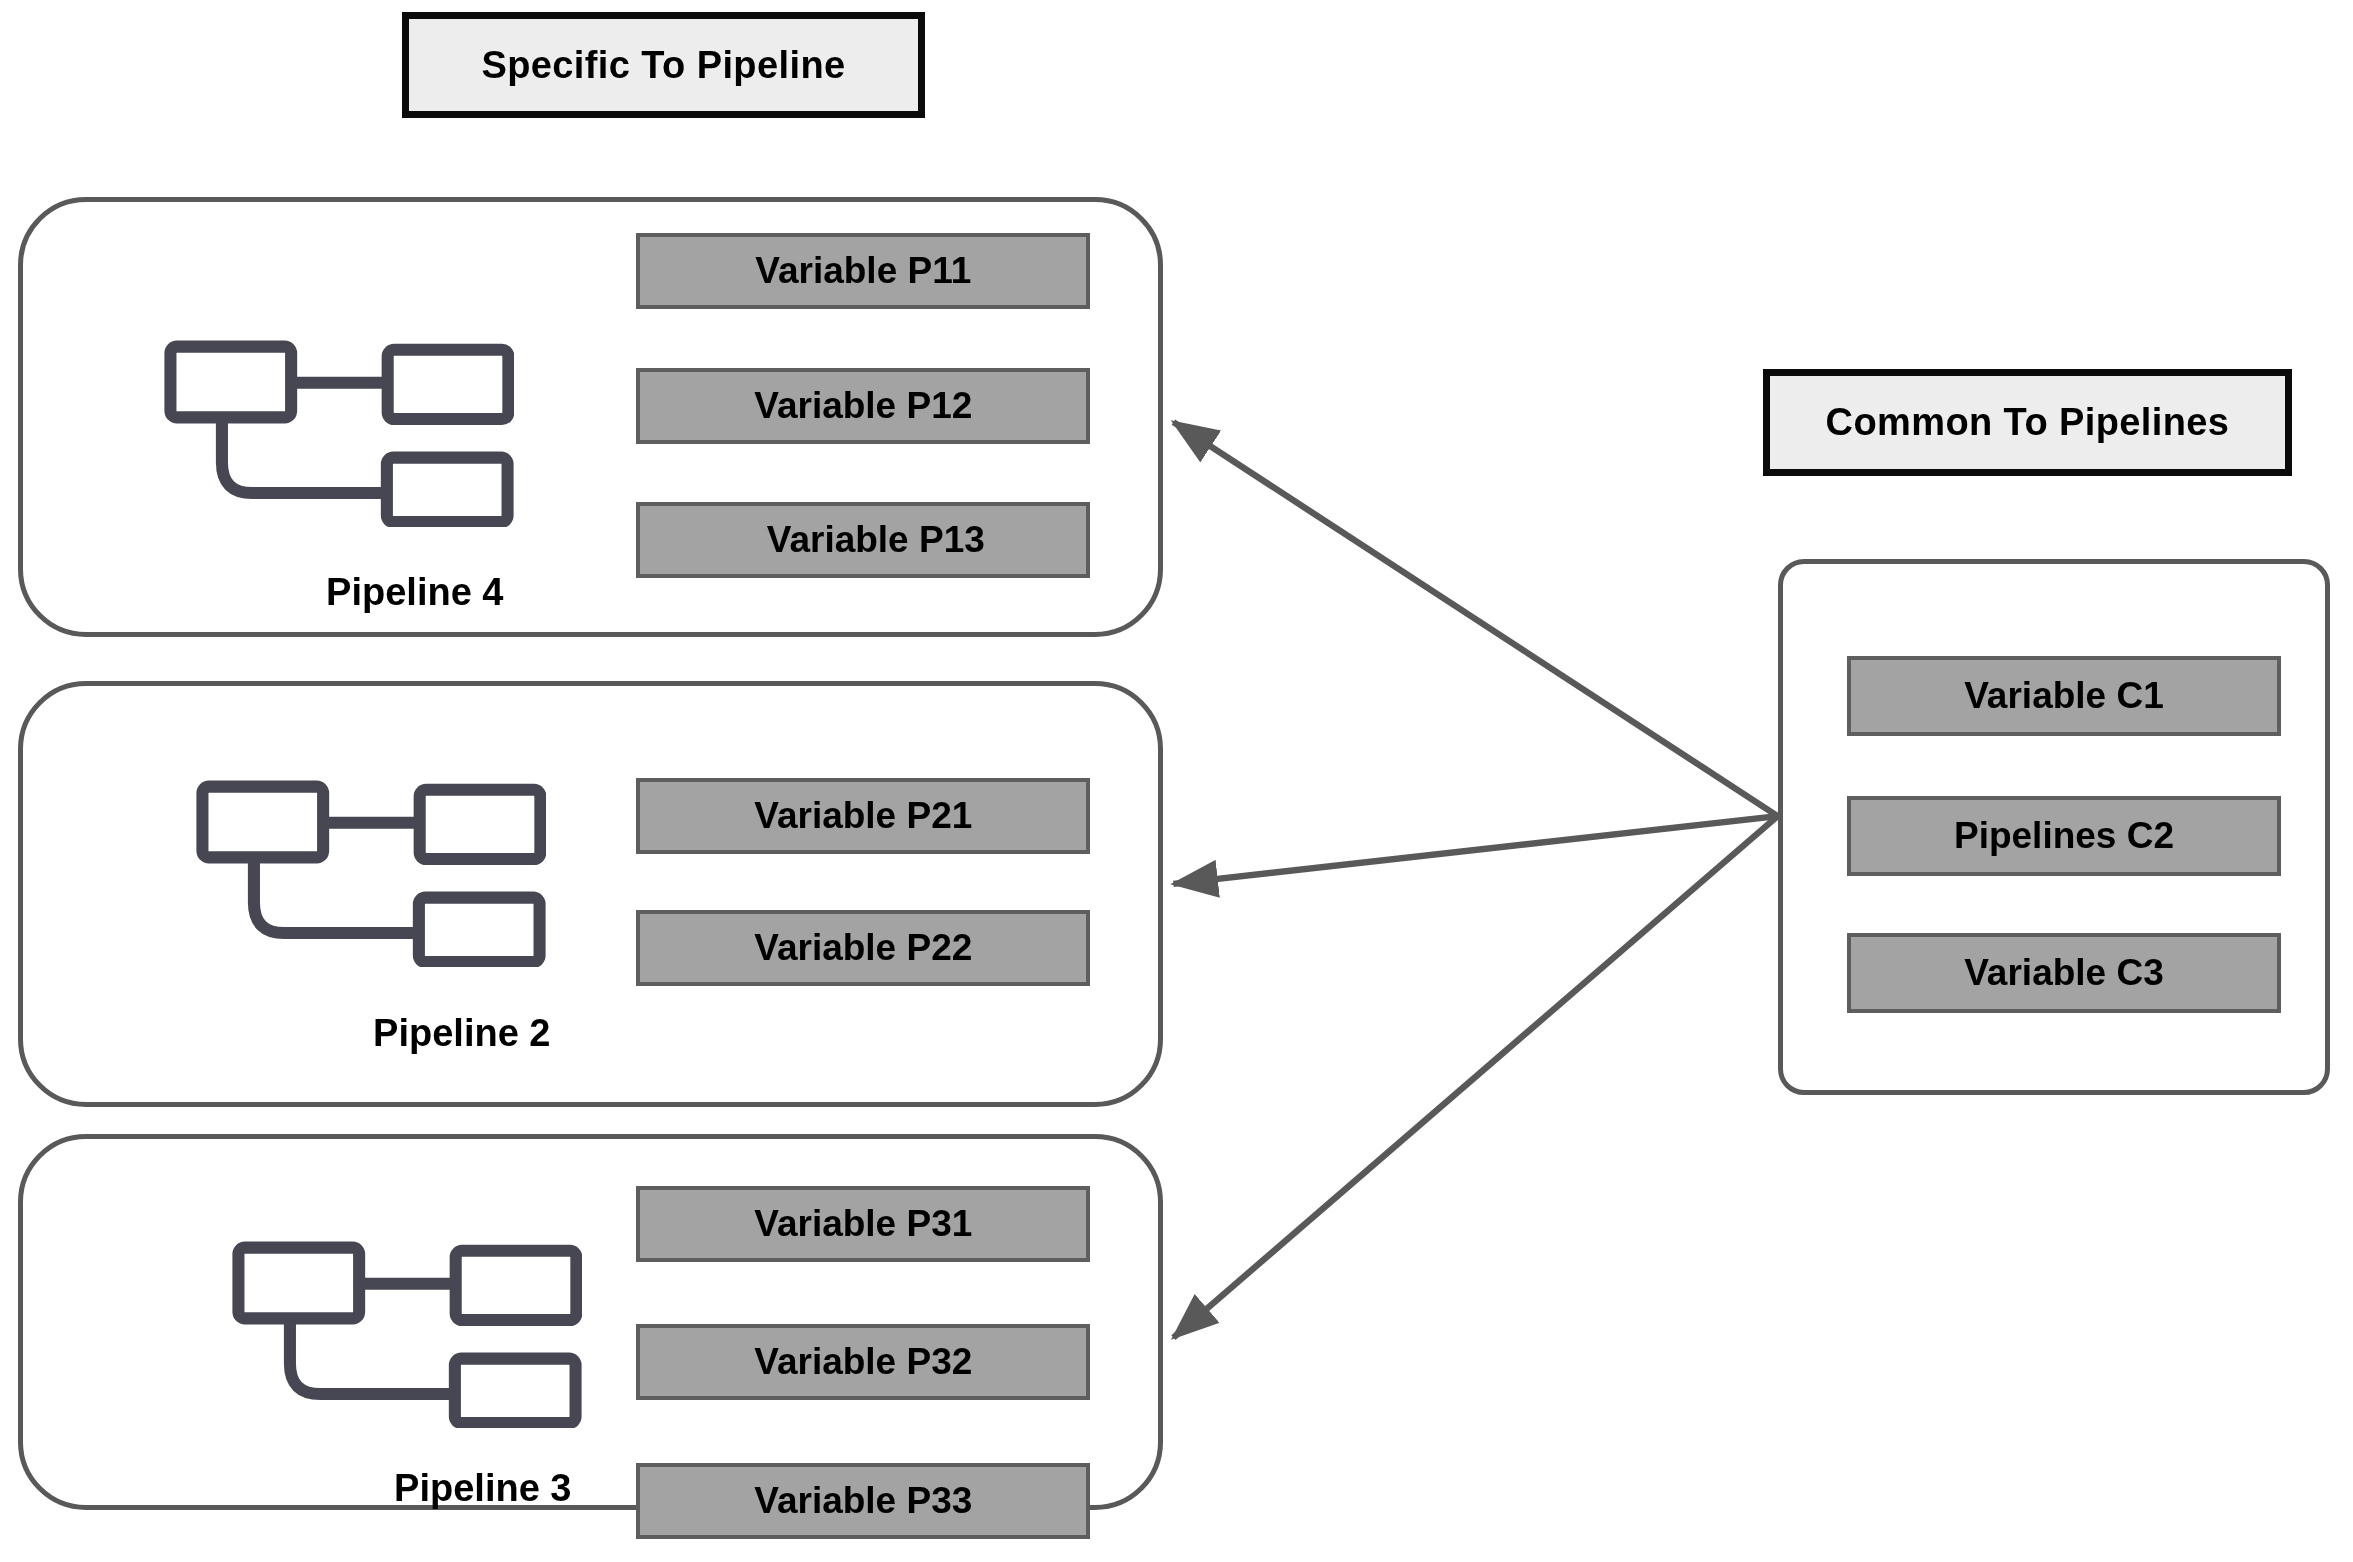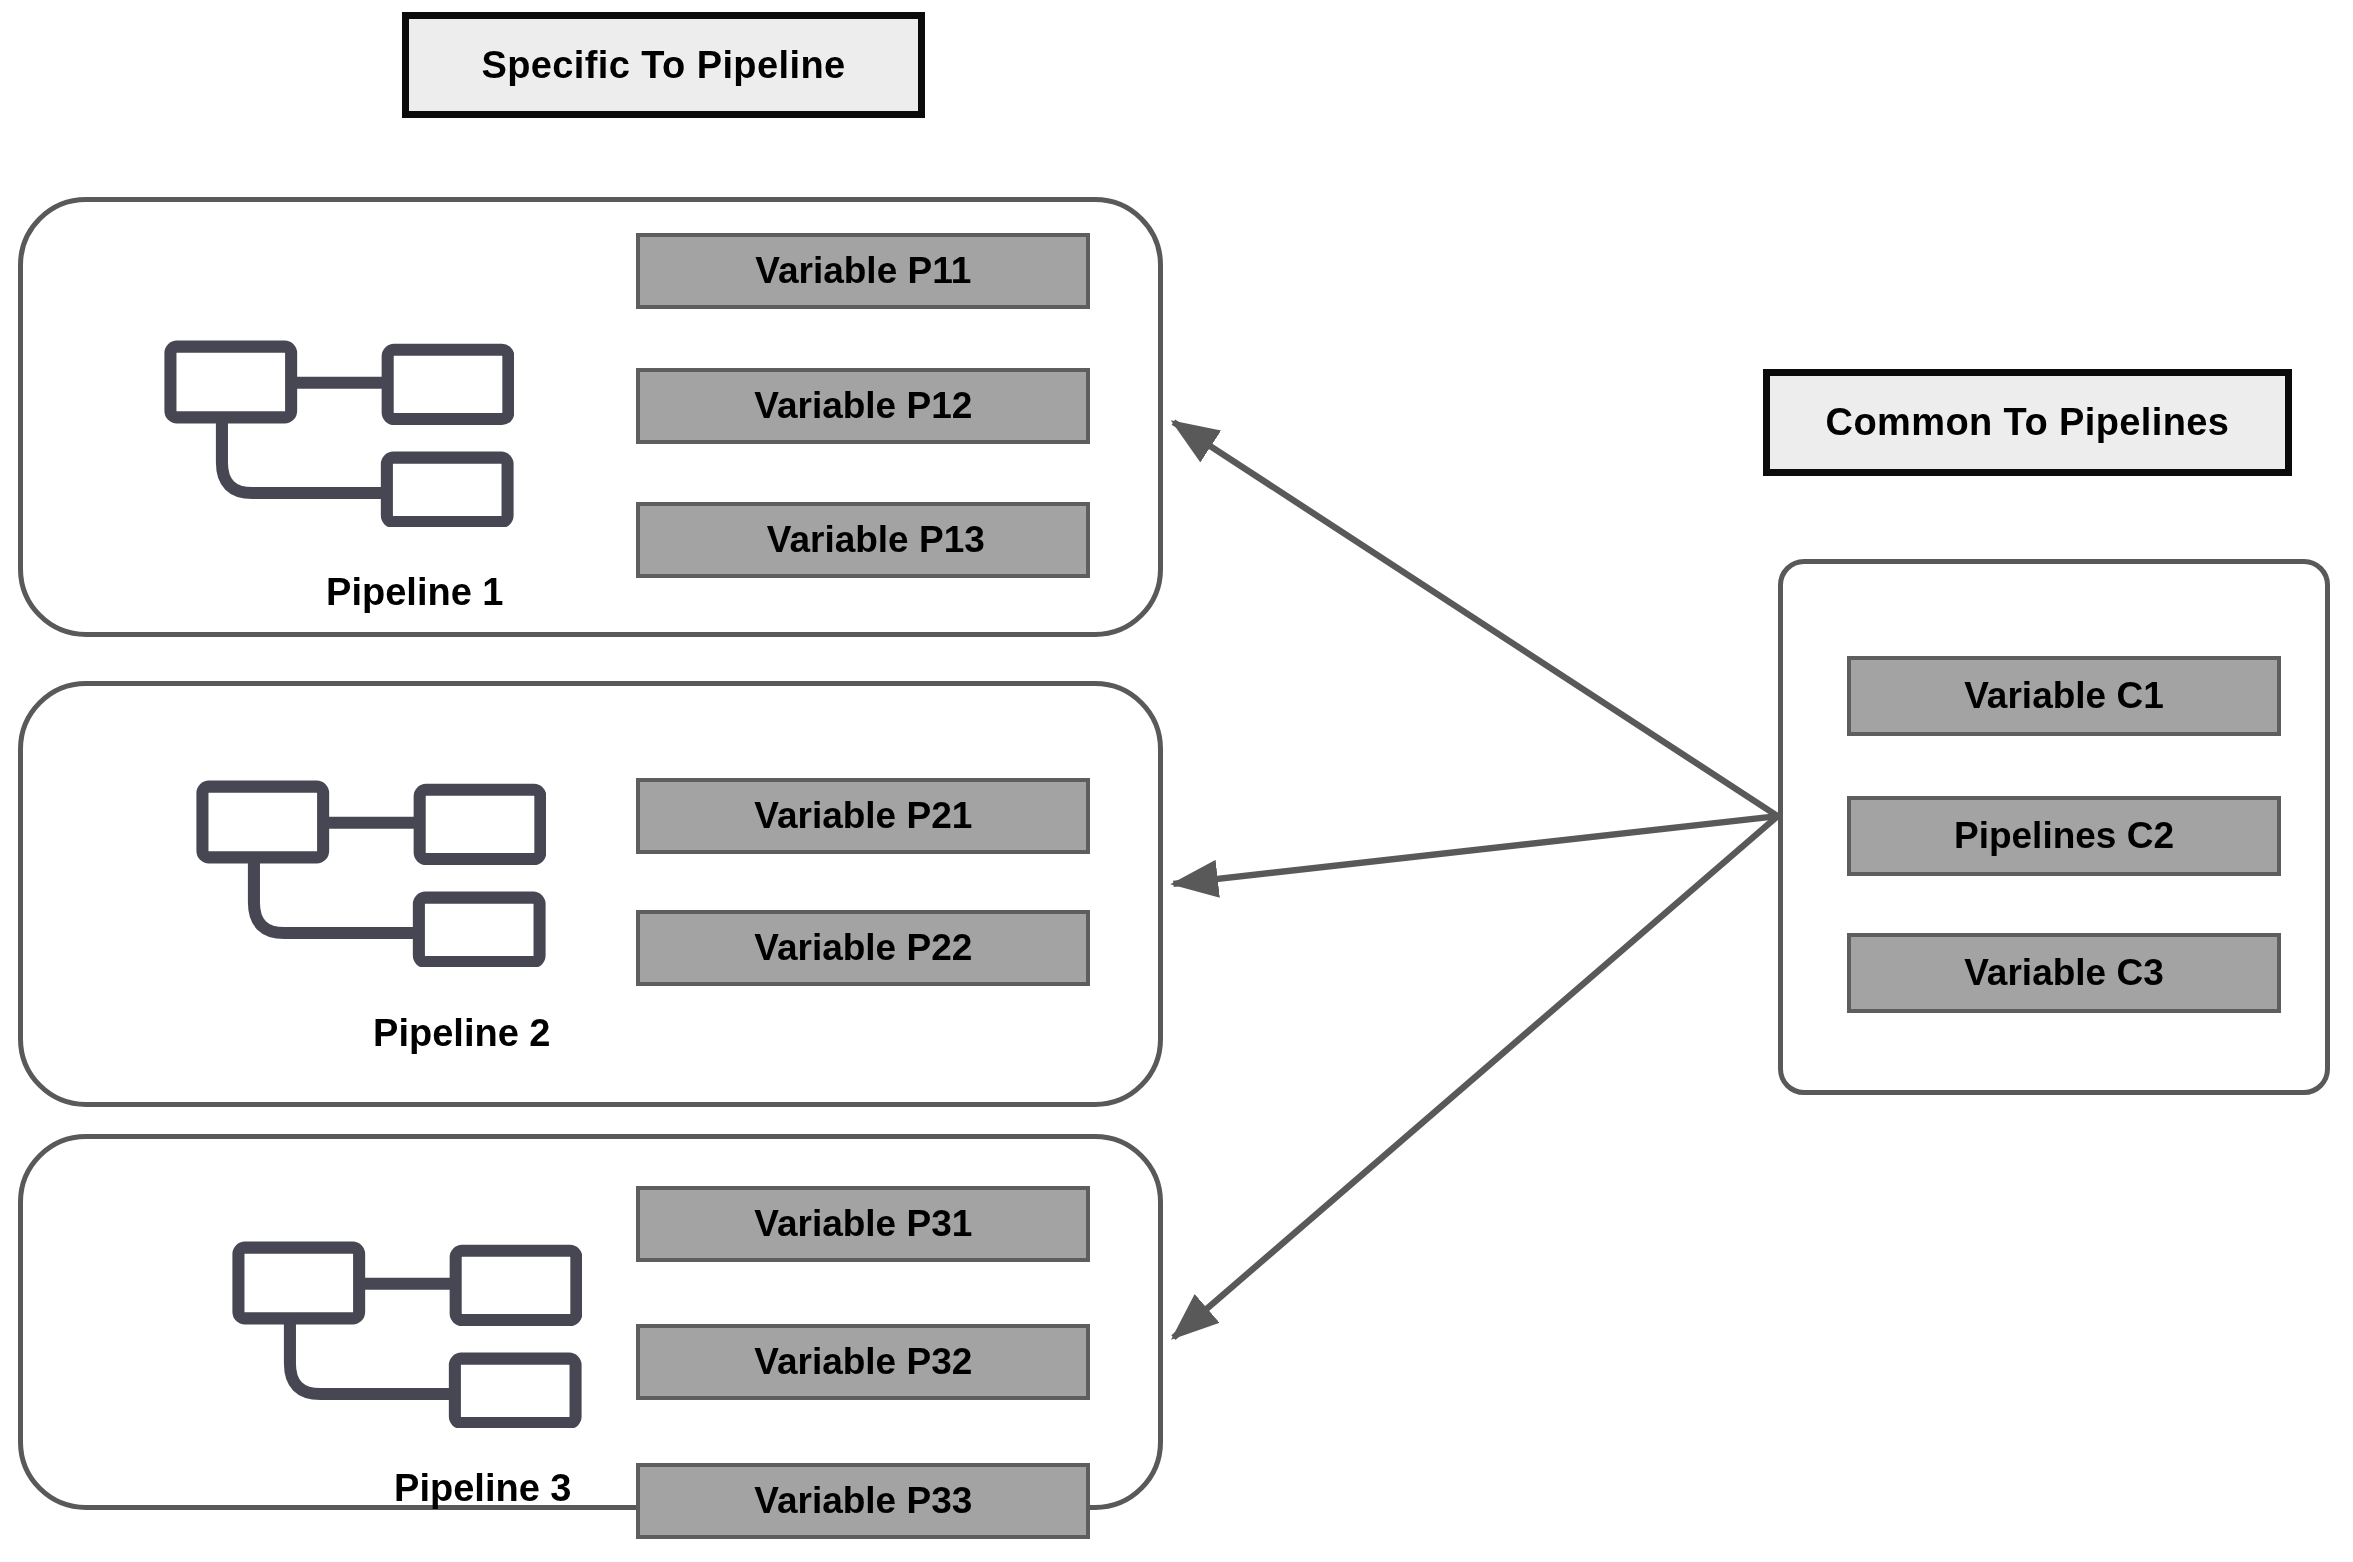--- a/index.html
+++ b/index.html
@@ -130,21 +130,21 @@
     <svg class="pipeline-icon" id="icon-1" viewBox="0 0 435 232">
       <rect class="shape" x="8" y="8" width="150" height="88" rx="8"></rect>
       <rect class="shape" x="278" y="12" width="150" height="86" rx="8"></rect>
       <rect class="shape" x="277" y="146" width="150" height="80" rx="8"></rect>
       <line class="shape" x1="158" y1="53" x2="278" y2="53"></line>
       <path class="shape" d="M72 96 L72 152 Q72 190 110 190 L277 190"></path>
     </svg>
     <div class="var-box" id="p11">Variable P11</div>
     <div class="var-box" id="p12">Variable P12</div>
     <div class="var-box" id="p13">Variable P13</div>
-    <div class="pipeline-label" id="label-1">Pipeline 1</div>
+    <div class="pipeline-label" id="label-1">Pipeline 4</div>
   </div>
 
   <div class="group-card pipeline-card" id="pipeline-2">
     <svg class="pipeline-icon" id="icon-2" viewBox="0 0 435 232">
       <rect class="shape" x="8" y="8" width="150" height="88" rx="8"></rect>
       <rect class="shape" x="278" y="12" width="150" height="86" rx="8"></rect>
       <rect class="shape" x="277" y="146" width="150" height="80" rx="8"></rect>
       <line class="shape" x1="158" y1="53" x2="278" y2="53"></line>
       <path class="shape" d="M72 96 L72 152 Q72 190 110 190 L277 190"></path>
     </svg>

